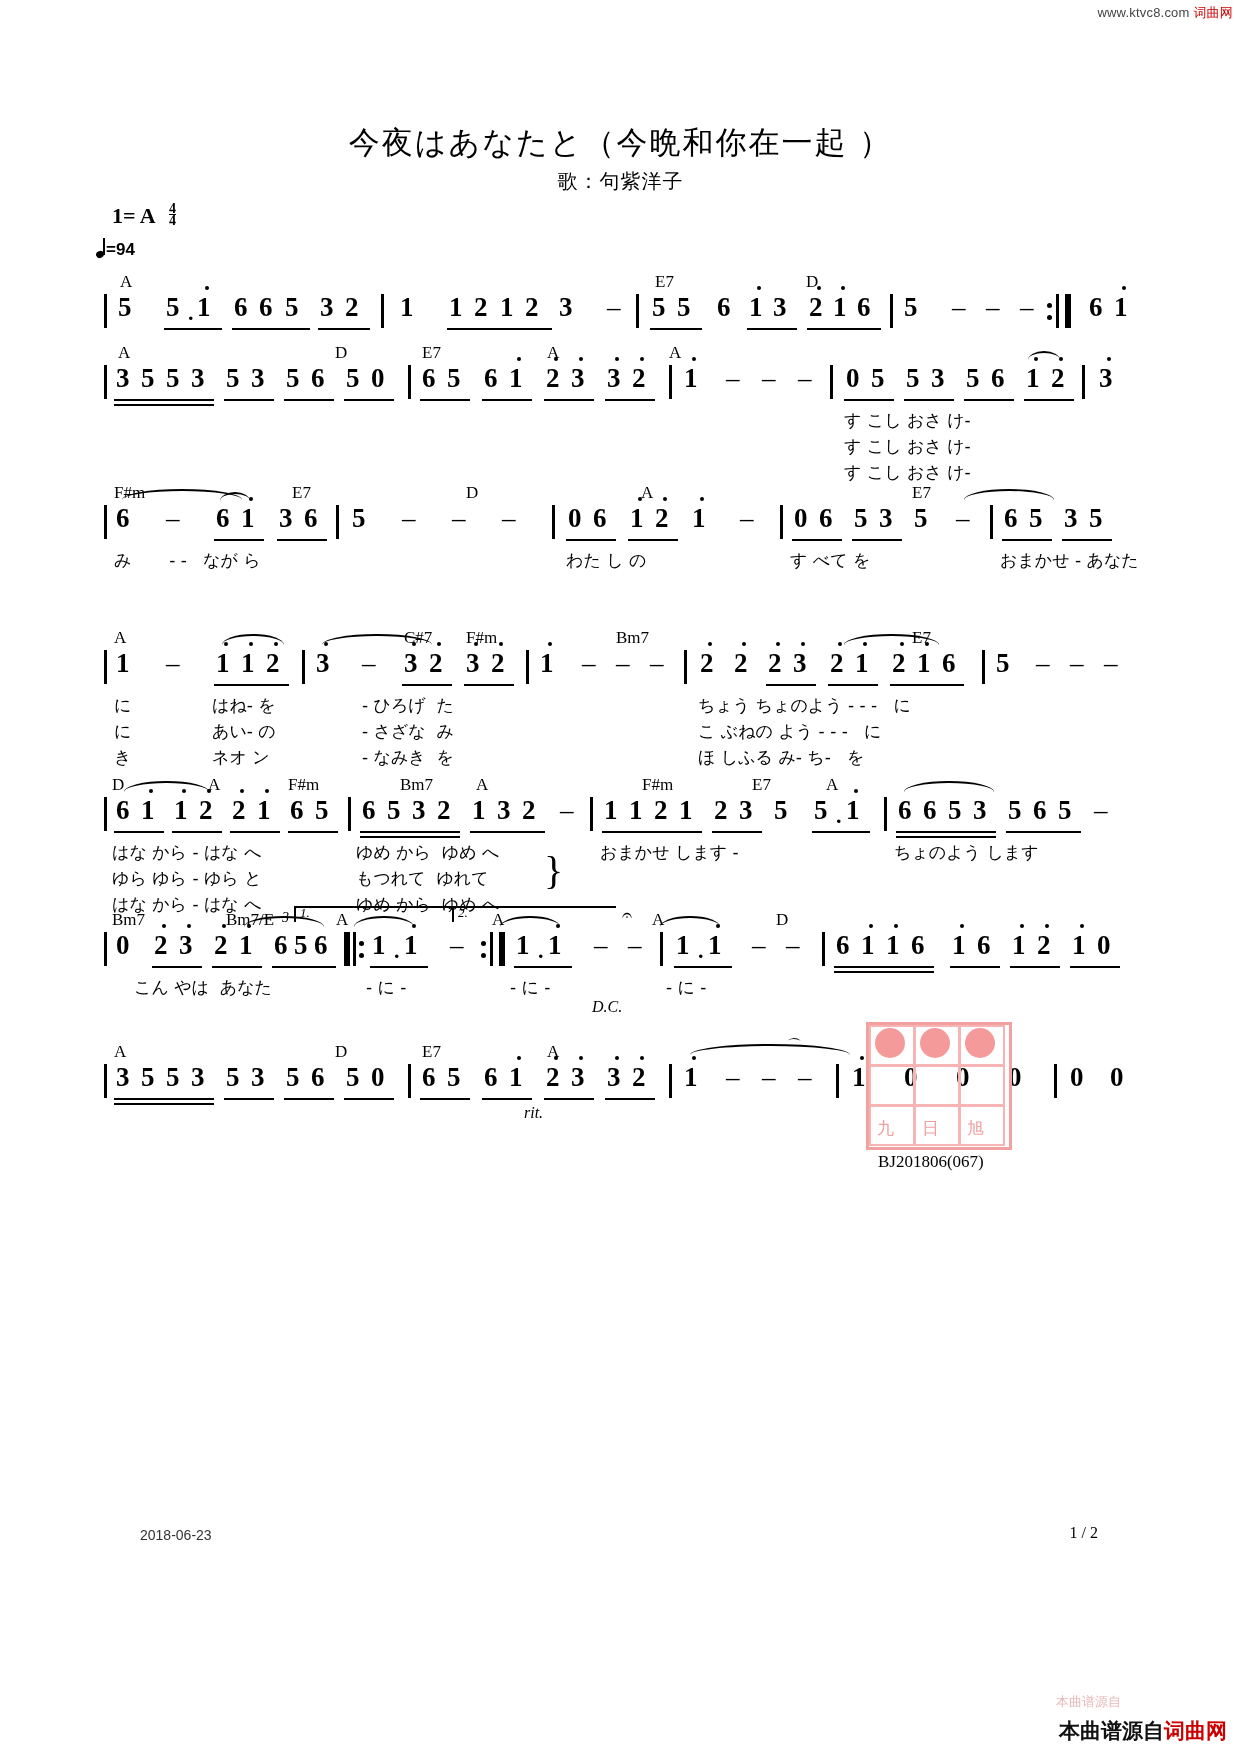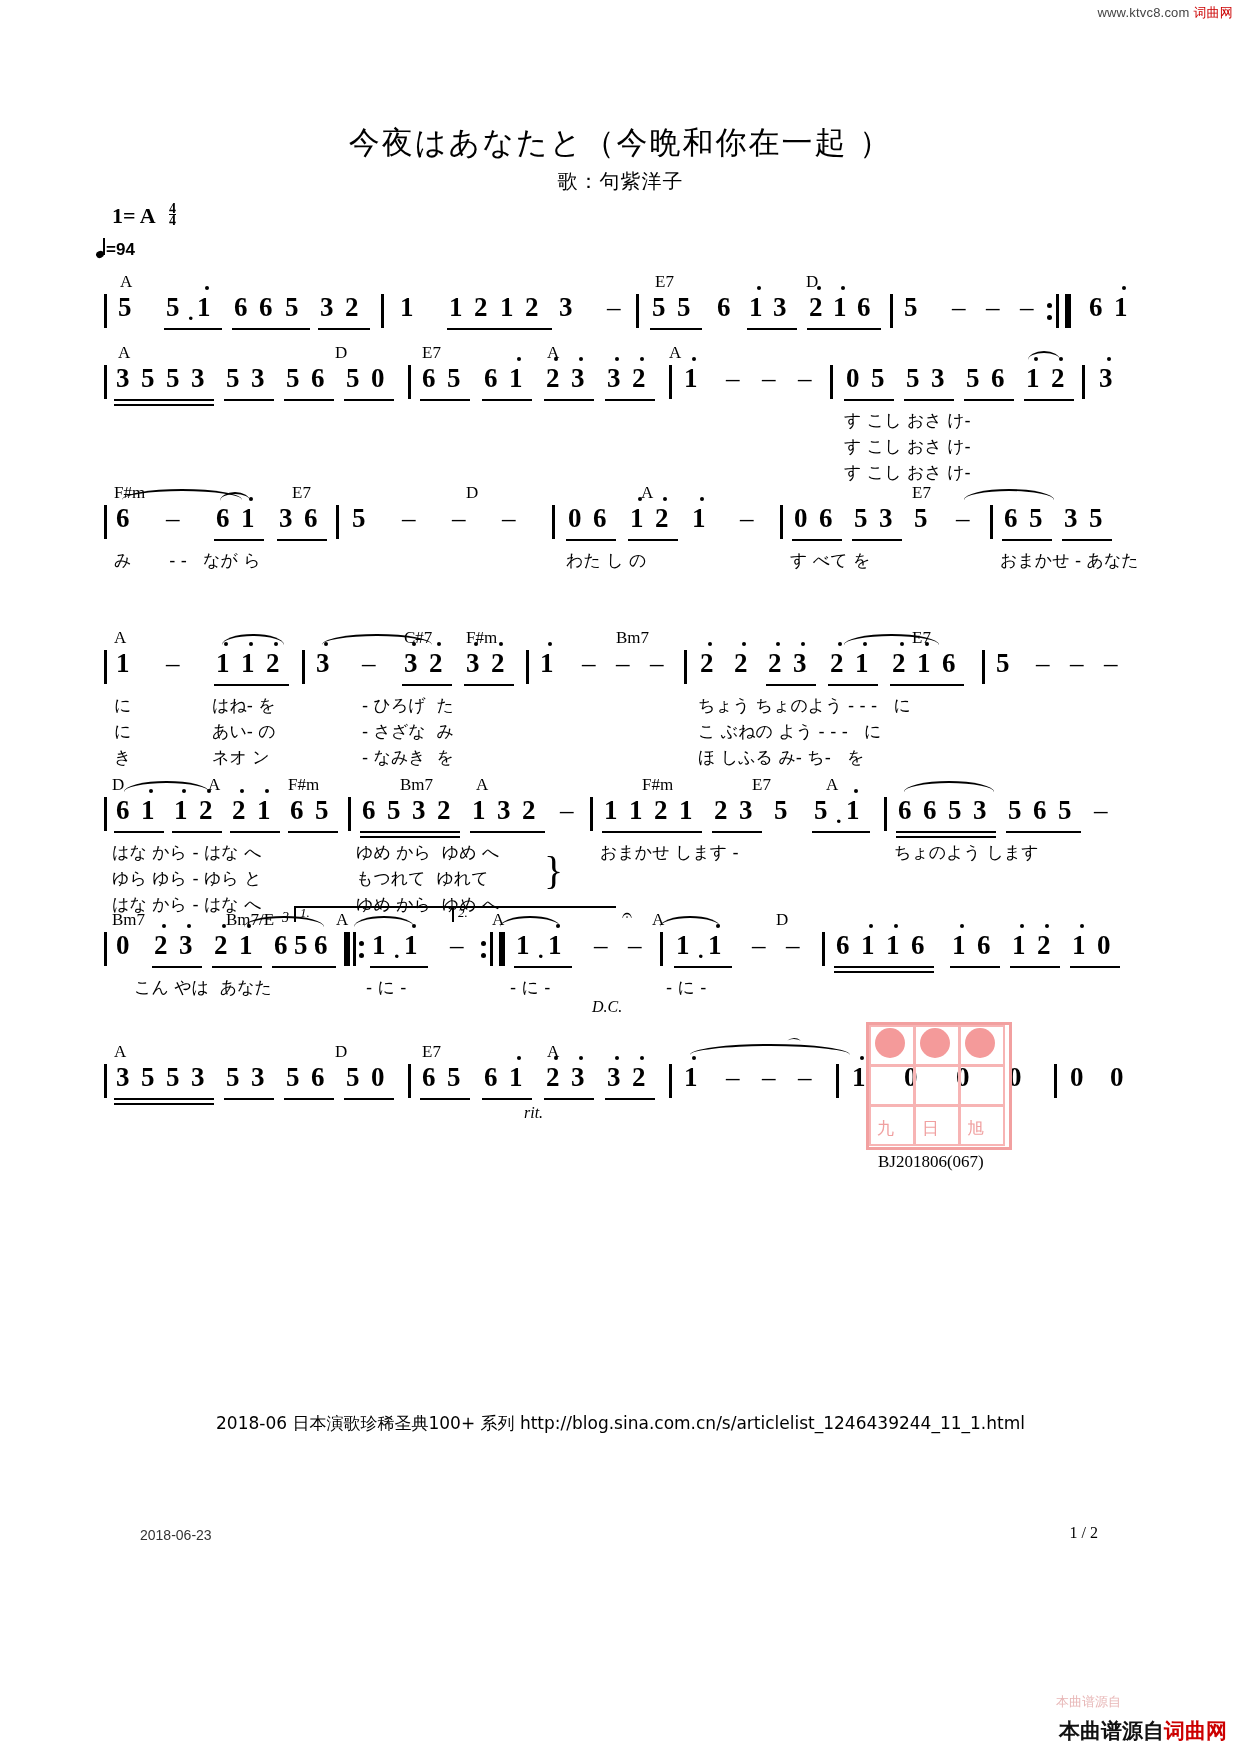--- a/index.html
+++ b/index.html
@@ -698,21 +698,20 @@
     <span class="cell" style="left:90px;top:80px;width:42px;height:37px;"></span>
     <span class="blob" style="left:6px;top:3px;width:30px;height:30px;"></span>
     <span class="blob" style="left:51px;top:3px;width:30px;height:30px;"></span>
     <span class="blob" style="left:96px;top:3px;width:30px;height:30px;"></span>
     <span class="sealtxt" style="left:8px;top:92px;">九</span>
     <span class="sealtxt" style="left:53px;top:92px;">日</span>
     <span class="sealtxt" style="left:98px;top:92px;">旭</span>
   </div>
   <div class="sealid" style="left:878px;top:1152px;">BJ201806(067)</div>
 
-  <div class="srcline">2018-06 日本演歌珍稀圣典100+ 系列  http://blog.sina.com.cn/s/articlelist_1246439244_11_1.html</div>
   <div class="fdate">2018-06-23</div>
   <div class="fpage">1 / 2</div>
 
   <div class="botwm2">本曲谱源自</div>
   <div class="botwm">
     <span class="a">本曲谱源自</span><span class="b">词曲网</span>
   </div>
 
 </div>
 

